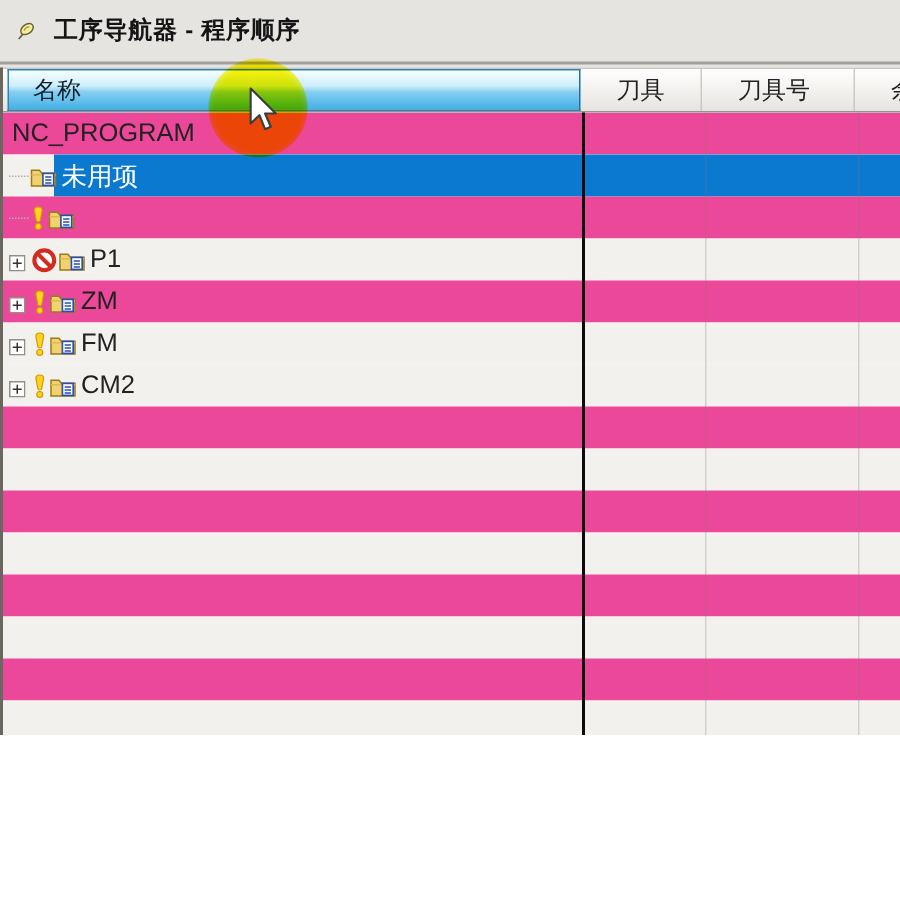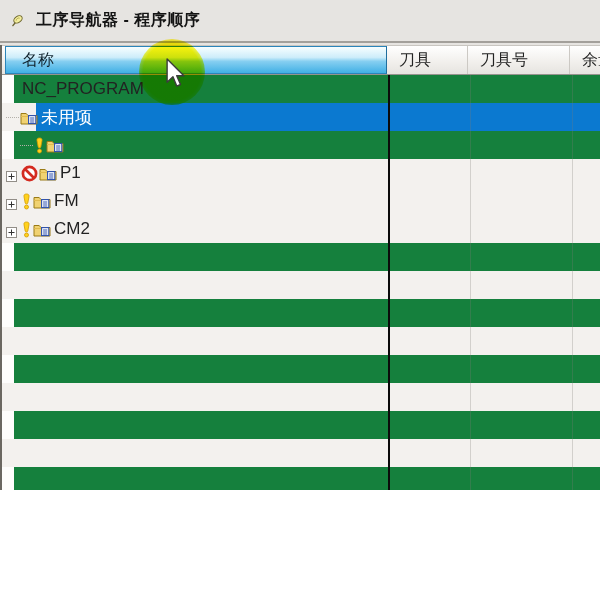--- a/index.html
+++ b/index.html
@@ -30,39 +30,39 @@
   
   .hdr {
     position:absolute; top:45px; left:0; right:0; height:30px;
     display:flex; align-items:stretch;
     background:linear-gradient(180deg,#ffffff 0%,#f2f0ed 55%,#e6e4e0 100%);
     border-bottom:1px solid #96938e; border-top:1px solid #c9c6c1;
     z-index:2;
   }
   .hdr-spacer { width:5px; }
   .hdr-cell {
-    display:flex; align-items:center; padding-left:12px;
+    display:flex; align-items:center; padding-left:24px;
     font-size:16px; color:#222; border-right:1px solid #ccc9c4;
     overflow:hidden; white-space:nowrap;
   }
   .hdr-name {
     width:382px; padding-left:16px; color:#10222c;
     background:linear-gradient(180deg,#f7feff 0%,#cdedfa 40%,#86cff1 55%,#41b0e5 100%);
     border:1px solid #2b85ba; border-right:1px solid #1f6e9e;
   }
   .hdr-tool   { width:81px; }
   .hdr-toolno { width:102px; }
   .hdr-stock  { flex:1; border-right:none; }
   
   .rows { position:absolute; top:75px; left:0; right:0; bottom:0; overflow:hidden; z-index:1; }
   .row {
     position:relative; height:28px; display:flex; align-items:center;
     padding-left:6px; white-space:nowrap;
   }
-  .row.even { background:#15803d;margin-left:14px; }
+  .row.even { background:#ec4899; }
   .row.odd  { background:#f3f1ee; }
   .row .hl { position:absolute; top:0; bottom:0; left:36px; right:0; background:#0b79d0; }
   .row > * { position:relative; }
   .lbl { font-size:17px; color:#222222; margin-left:3px; }
   .row.selected .lbl { color:#ffffff; }
   .root-lbl { margin-left:2px; }
   .connector { width:13px; height:1px; border-top:1px dotted #b3b0aa; margin-right:1px; flex:none; }
   .expander { width:11px; height:11px; margin-right:4px; flex:none; }
   .icon { flex:none; display:flex; align-items:center; }
   .icon + .icon { margin-left:1px; }
@@ -156,20 +156,41 @@
         <span class="icon">
           <svg width="18" height="15" viewBox="0 0 18 15">
             <path d="M1,3.5 h5.2 l1.8,2 h9 v8.5 h-16 z" fill="#f0d271" stroke="#9a7b16" stroke-width="1"></path>
             <path d="M1,6.5 h16" stroke="#e0ba4d" stroke-width="1"></path>
             <rect x="8.6" y="5.6" width="7.2" height="8" fill="#ffffff" stroke="#2a4fae" stroke-width="1.1"></rect>
             <path d="M10.1,8 h4.2 M10.1,10 h4.2 M10.1,12 h4.2" stroke="#2a4fae" stroke-width="1"></path>
           </svg>
         </span>
         <span class="lbl">P1</span>
       </div>
+      <div class="row even">
+        <span class="expander"><svg width="11" height="11" viewBox="0 0 11 11">
+            <rect x="0.5" y="0.5" width="10" height="10" fill="#ffffff" stroke="#928e88"></rect>
+            <path d="M2.5,5.5 h6 M5.5,2.5 v6" stroke="#333" stroke-width="1"></path>
+          </svg></span>
+        <span class="icon">
+          <svg width="11" height="17" viewBox="0 0 11 17">
+            <path d="M5.5,1 C7.6,1 8.3,2.1 8,3.7 L6.8,10 C6.6,11.2 4.4,11.2 4.2,10 L3,3.7 C2.7,2.1 3.4,1 5.5,1 Z" fill="#ffd21e" stroke="#d39a00" stroke-width="0.8"></path>
+            <circle cx="5.5" cy="14" r="2" fill="#ffd21e" stroke="#d39a00" stroke-width="0.8"></circle>
+          </svg>
+        </span>
+        <span class="icon">
+          <svg width="18" height="15" viewBox="0 0 18 15">
+            <path d="M1,3.5 h5.2 l1.8,2 h9 v8.5 h-16 z" fill="#f0d271" stroke="#9a7b16" stroke-width="1"></path>
+            <path d="M1,6.5 h16" stroke="#e0ba4d" stroke-width="1"></path>
+            <rect x="8.6" y="5.6" width="7.2" height="8" fill="#ffffff" stroke="#2a4fae" stroke-width="1.1"></rect>
+            <path d="M10.1,8 h4.2 M10.1,10 h4.2 M10.1,12 h4.2" stroke="#2a4fae" stroke-width="1"></path>
+          </svg>
+        </span>
+        <span class="lbl">ZM</span>
+      </div>
       <div class="row odd">
         <span class="expander"><svg width="11" height="11" viewBox="0 0 11 11">
             <rect x="0.5" y="0.5" width="10" height="10" fill="#ffffff" stroke="#928e88"></rect>
             <path d="M2.5,5.5 h6 M5.5,2.5 v6" stroke="#333" stroke-width="1"></path>
           </svg></span>
         <span class="icon">
           <svg width="11" height="17" viewBox="0 0 11 17">
             <path d="M5.5,1 C7.6,1 8.3,2.1 8,3.7 L6.8,10 C6.6,11.2 4.4,11.2 4.2,10 L3,3.7 C2.7,2.1 3.4,1 5.5,1 Z" fill="#ffd21e" stroke="#d39a00" stroke-width="0.8"></path>
             <circle cx="5.5" cy="14" r="2" fill="#ffd21e" stroke="#d39a00" stroke-width="0.8"></circle>
           </svg>

